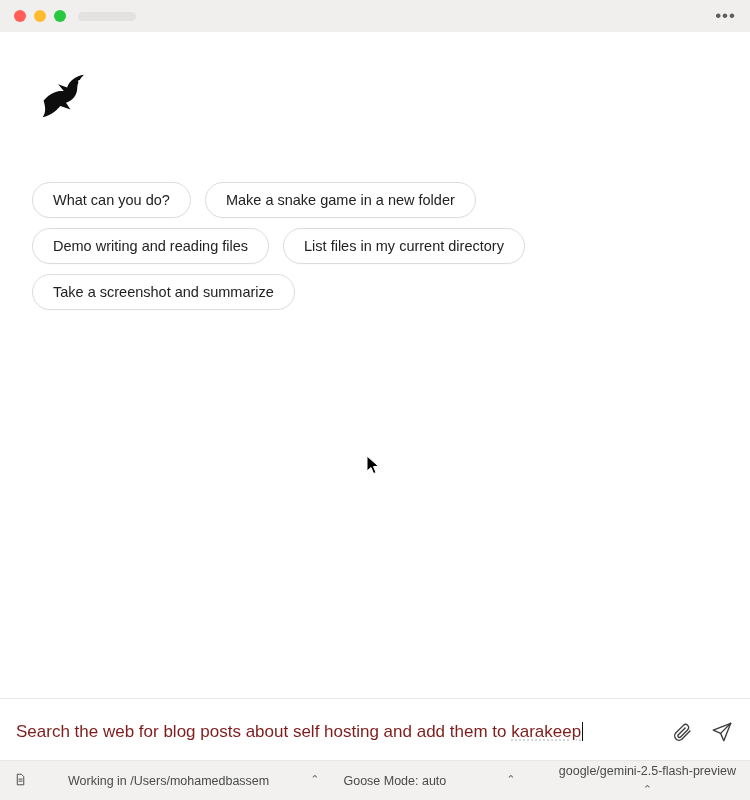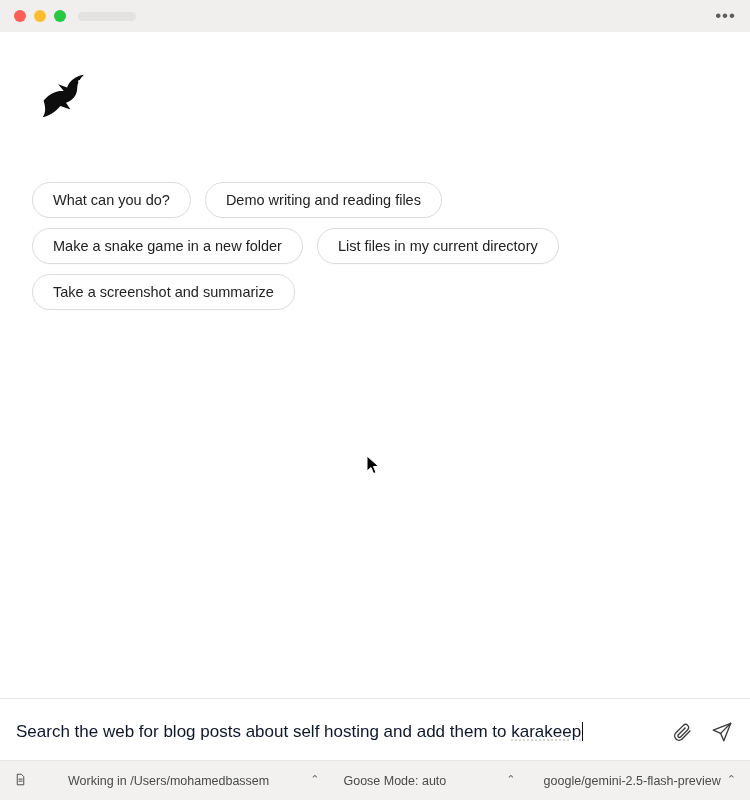--- a/index.html
+++ b/index.html
@@ -114,21 +114,21 @@
     padding: 18px 16px 14px 16px;
     display: flex;
     align-items: center;
     min-height: 62px;
   }
   .composer-input {
     flex: 1 1 auto;
     border: none;
     outline: none;
     font-size: 17px;
-    color: #0f172a;
+    color: #7f1d1d;
     font-family: "Liberation Sans", sans-serif;
     background: transparent;
     padding: 0;
     position: relative;
   }
   .typed {
     display: inline;
   }
   .misspell {
     text-decoration: underline;
@@ -181,21 +181,21 @@
     white-space: nowrap;
   }
   .status-item.dir { flex: 0 0 auto; gap: 41px; }
   .chev {
     color: #6a6a6a;
     font-size: 11px;
     display: inline-block;
     transform: translateY(-1px);
   }
   .status-mode { margin-left: 24px; }
-  .status-model { margin-left: auto; margin-right: 0; }
+  .status-model { margin-left: auto; margin-right: 0; flex-direction: column; }
 </style>
 </head>
 <body>
 
 <div class="window">
 
   <div class="titlebar">
     <div class="traffic">
       <span class="dot red"></span>
       <span class="dot yellow"></span>
@@ -209,22 +209,22 @@
 
     <div class="logo">
       <svg viewBox="0 0 100 100" width="56" height="56" aria-hidden="true">
         <path d="M10 58 C22 44 34 40 46 41 L36 29 L52 35 C56 22 68 14 82 12 C74 20 70 28 70 36 C70 48 62 58 50 62 L58 74 L40 68 C30 80 18 86 8 88 C16 78 12 66 10 58 Z" fill="#0d0d0d"></path>
         <circle cx="74" cy="24" r="2.4" fill="#ffffff"></circle>
       </svg>
     </div>
 
     <div class="chips">
       <div class="chip">What can you do?</div>
+      <div class="chip">Make a snake game in a new folder</div>
       <div class="chip">Demo writing and reading files</div>
-      <div class="chip">Make a snake game in a new folder</div>
       <div class="chip">List files in my current directory</div>
       <div class="chip">Take a screenshot and summarize</div>
     </div>
 
     <div class="cursor">
       <svg viewBox="0 0 14 20" width="14" height="20">
         <path d="M1 1 L1 16 L5 12.5 L7.6 18.6 L10 17.5 L7.5 11.6 L12.5 11.3 Z" fill="#000000" stroke="#ffffff" stroke-width="1"></path>
       </svg>
     </div>
   </div>

